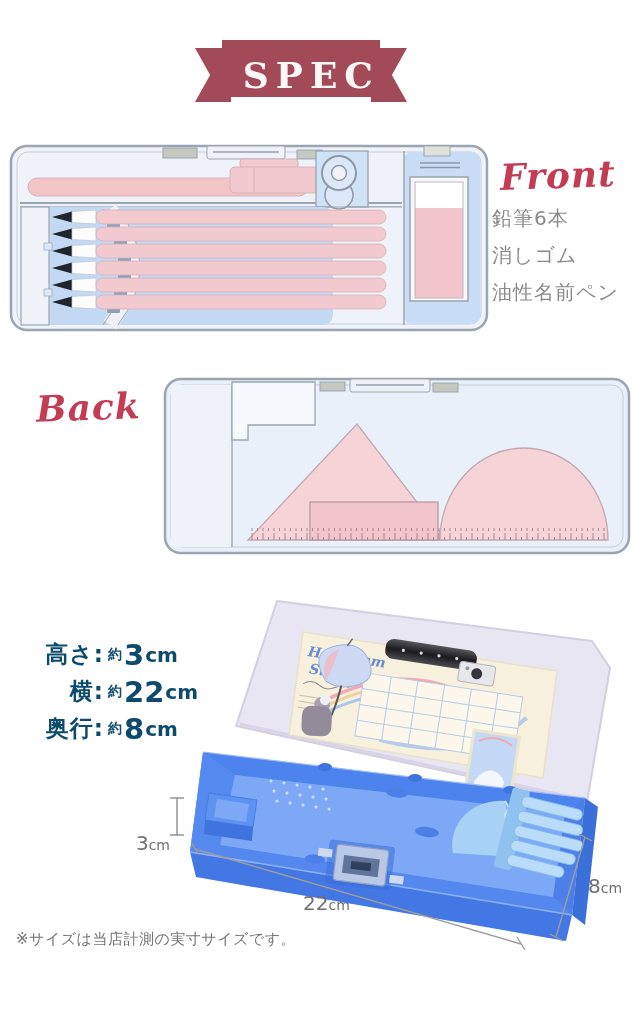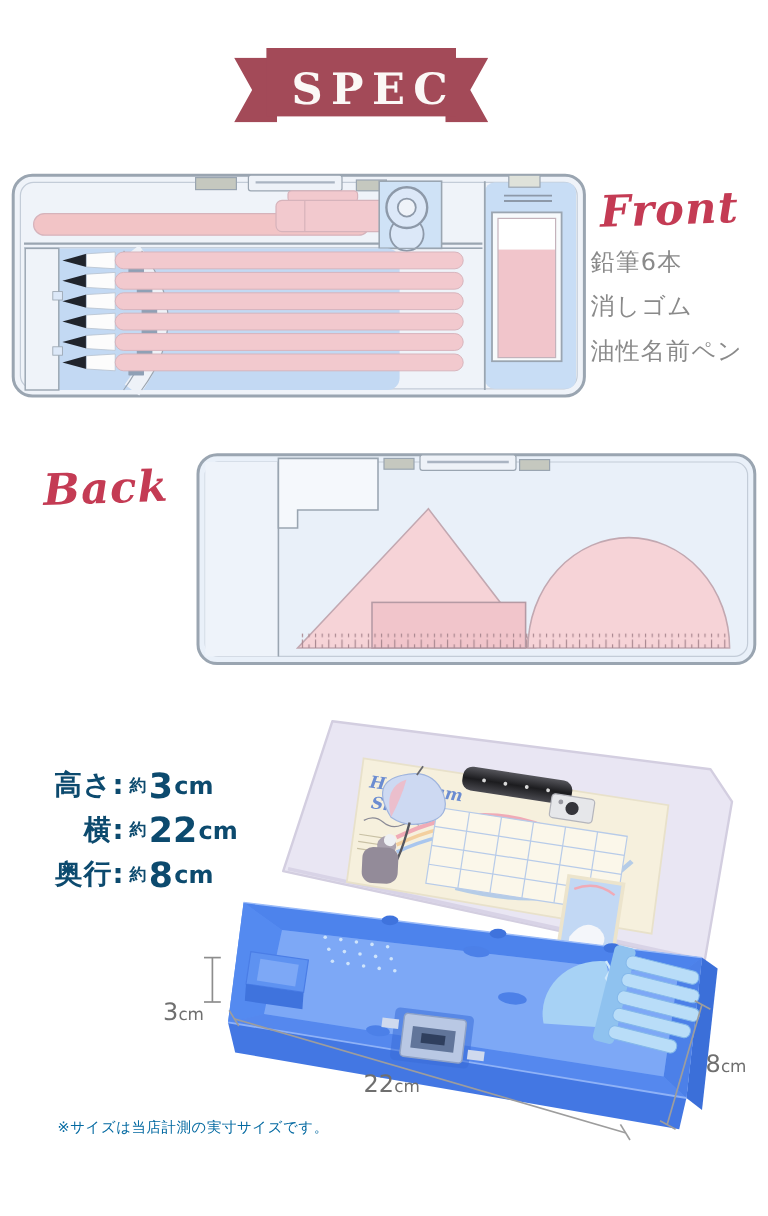--- a/index.html
+++ b/index.html
@@ -31,21 +31,21 @@
   .sz-approx{font-size:14px;margin:0 2px 0 4px;}
   .sz-num{font-size:29px;}
   .sz-unit{font-size:20px;margin-left:1px;}
 
   
   .mlabel{color:#6f6f6f;font-weight:500;white-space:nowrap;}
   .mlabel .n{font-size:20px;}
   .mlabel .u{font-size:14px;}
 
   
-  .footnote div{font-size:12px;color:#0369a1;line-height:24px;letter-spacing:0.5px;white-space:nowrap;margin-left:32px;}
+  .footnote div{font-size:15px;color:#737373;line-height:24px;letter-spacing:0.5px;white-space:nowrap;}
 </style>
 </head>
 <body>
 
 <div id="page">
 
   <div class="abs ribbon">
     <div class="wing l"></div>
     <div class="wing r"></div>
     <div class="ribbon-center">SPEC</div>

